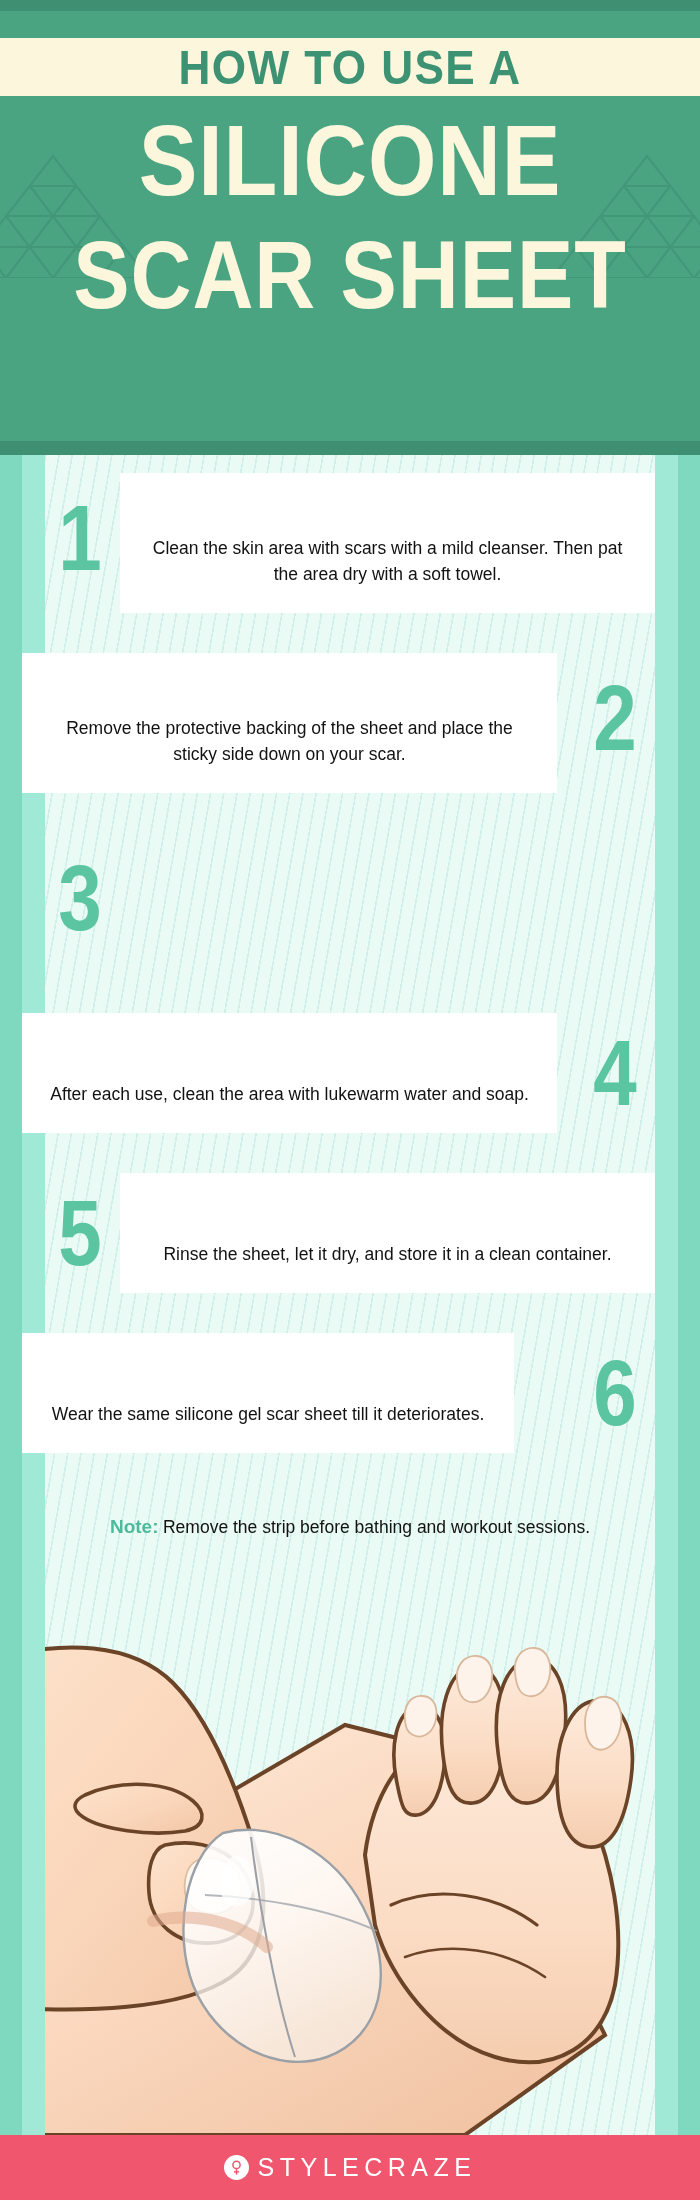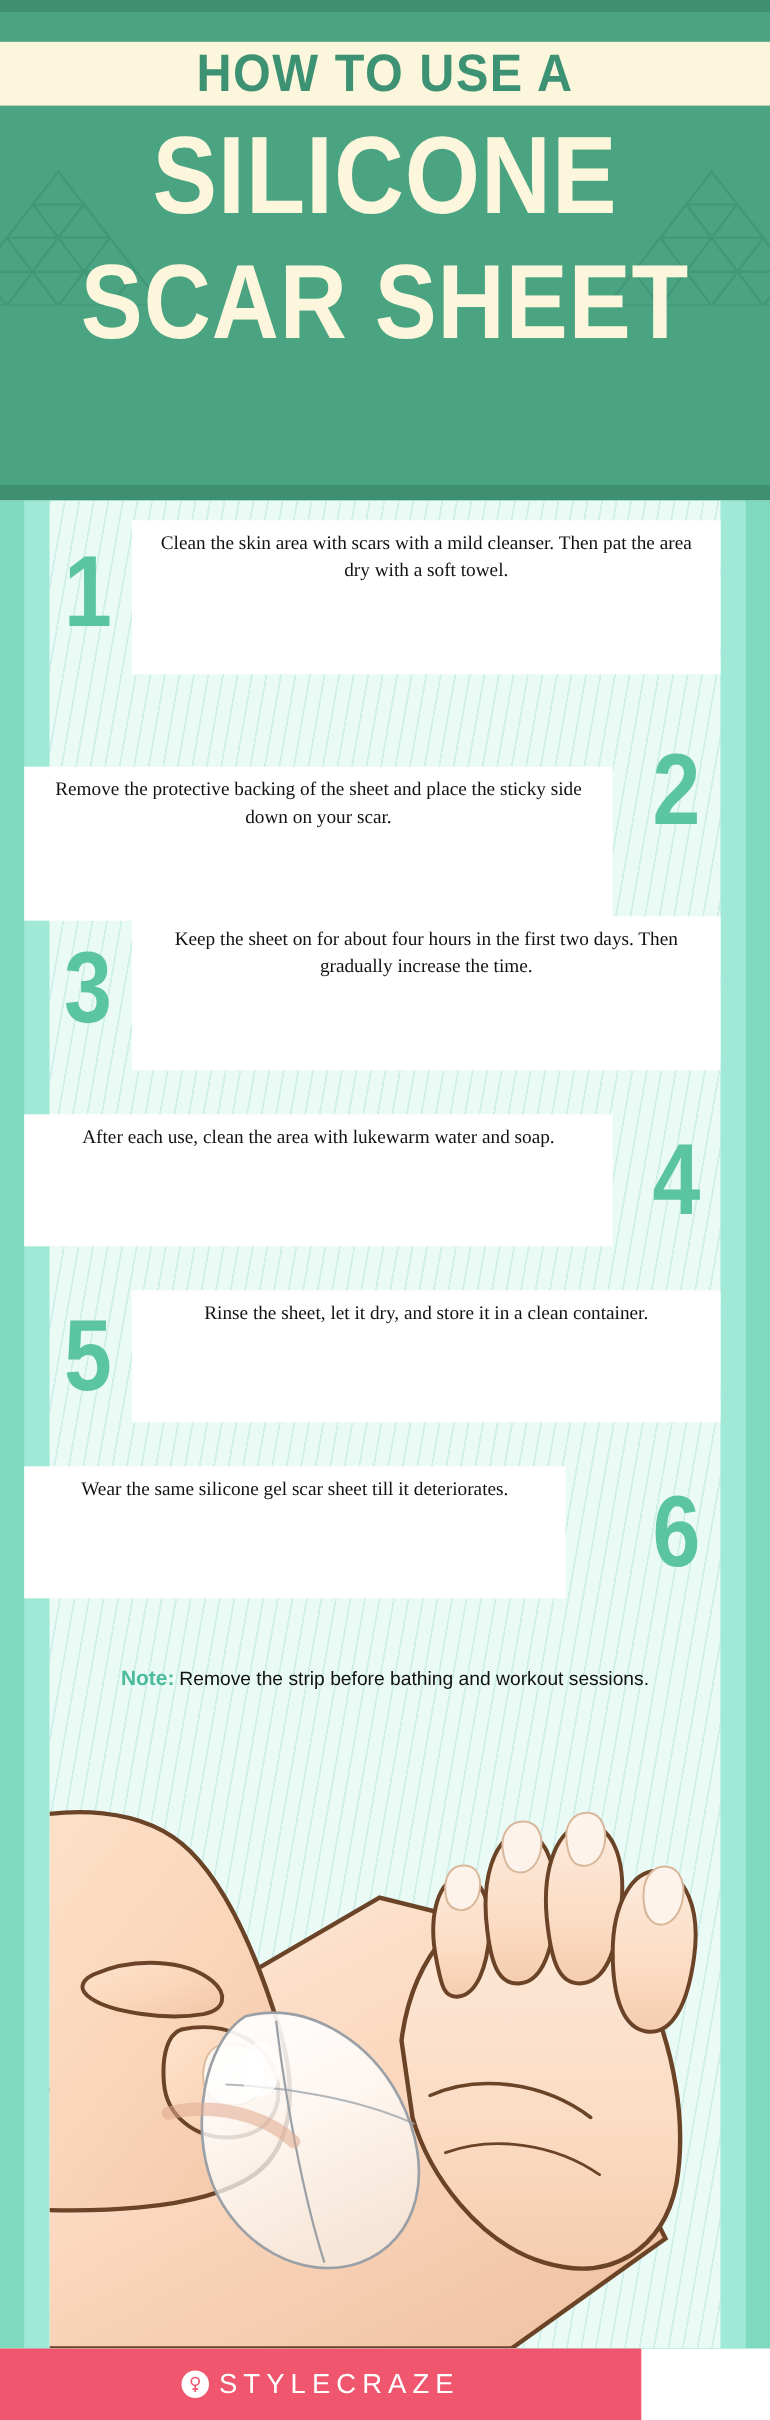--- a/index.html
+++ b/index.html
@@ -70,23 +70,22 @@
         rgba(255,255,255,0)   1.6px,
         rgba(255,255,255,0)   13px),
       #eafaf5;
   }
 
   
   .step { position:absolute; left:0; width:700px; }
   .step-card {
     position:absolute; top:0;
     background:#ffffff;
-    display:flex; align-items:flex-start; justify-content:center;
-    padding:8px 22px;
-    font-family:Liberation Serif, serif;
+    display:flex; align-items:flex-end; justify-content:center;
+    padding:26px 22px;
   }
   .step-card p {
     font-size:17.5px; line-height:1.45; color:#121212;
     text-align:center; font-weight:400;
   }
   .step-num {
     position:absolute; top:0;
     font-family:"Liberation Sans Narrow","Liberation Sans",sans-serif;
     font-weight:700; font-size:92px; color:#5bc5a2;
     line-height:1; display:flex; align-items:center; justify-content:center;
@@ -104,21 +103,21 @@
   .note-text { font-size:17.5px; color:#121212; }
 
   
   .illo {
     position:absolute; left:45px; top:1150px; width:610px; height:530px;
     overflow:hidden;
   }
 
   
   .footer {
-    position:absolute; left:0; bottom:0; width:583px; height:65px;
+    position:absolute; left:0; bottom:0; width:700px; height:65px;
     background:#f0576f;
     display:flex; align-items:center; justify-content:center; gap:9px;
   }
   .logo-circle {
     width:25px; height:25px; border-radius:50%;
     background:#ffffff; display:flex; align-items:center; justify-content:center;
   }
   .brand {
     color:#ffffff; font-size:25px; font-weight:400; letter-spacing:5.5px;
   }
@@ -172,31 +171,28 @@
   <div class="striped"></div>
 
   <div class="step" style="top:18px;height:140px;">
     <div class="step-num" style="left:40px;width:80px;height:130px;">1</div>
     <div class="step-card" style="left:120px;width:535px;height:140px;">
       <p>Clean the skin area with scars with a mild cleanser. Then pat the area dry with a soft towel.</p>
     </div>
   </div>
 
   <div class="step" style="top:198px;height:140px;">
-    <div class="step-card" style="left:22px;width:535px;height:140px;margin-top:44px;">
+    <div class="step-card" style="left:22px;width:535px;height:140px;">
       <p>Remove the protective backing of the sheet and place the sticky side down on your scar.</p>
     </div>
     <div class="step-num" style="left:575px;width:80px;height:130px;">2</div>
   </div>
 
   <div class="step" style="top:378px;height:140px;">
     <div class="step-num" style="left:40px;width:80px;height:130px;">3</div>
-    <div class="step-card" style="left:120px;width:535px;height:140px;">
-      <p>Keep the sheet on for about four hours in the first two days. Then gradually increase the time.</p>
-    </div>
   </div>
 
   <div class="step" style="top:558px;height:140px;">
     <div class="step-card" style="left:22px;width:535px;height:120px;">
       <p>After each use, clean the area with lukewarm water and soap.</p>
     </div>
     <div class="step-num" style="left:575px;width:80px;height:120px;">4</div>
   </div>
 
   <div class="step" style="top:718px;height:120px;">

